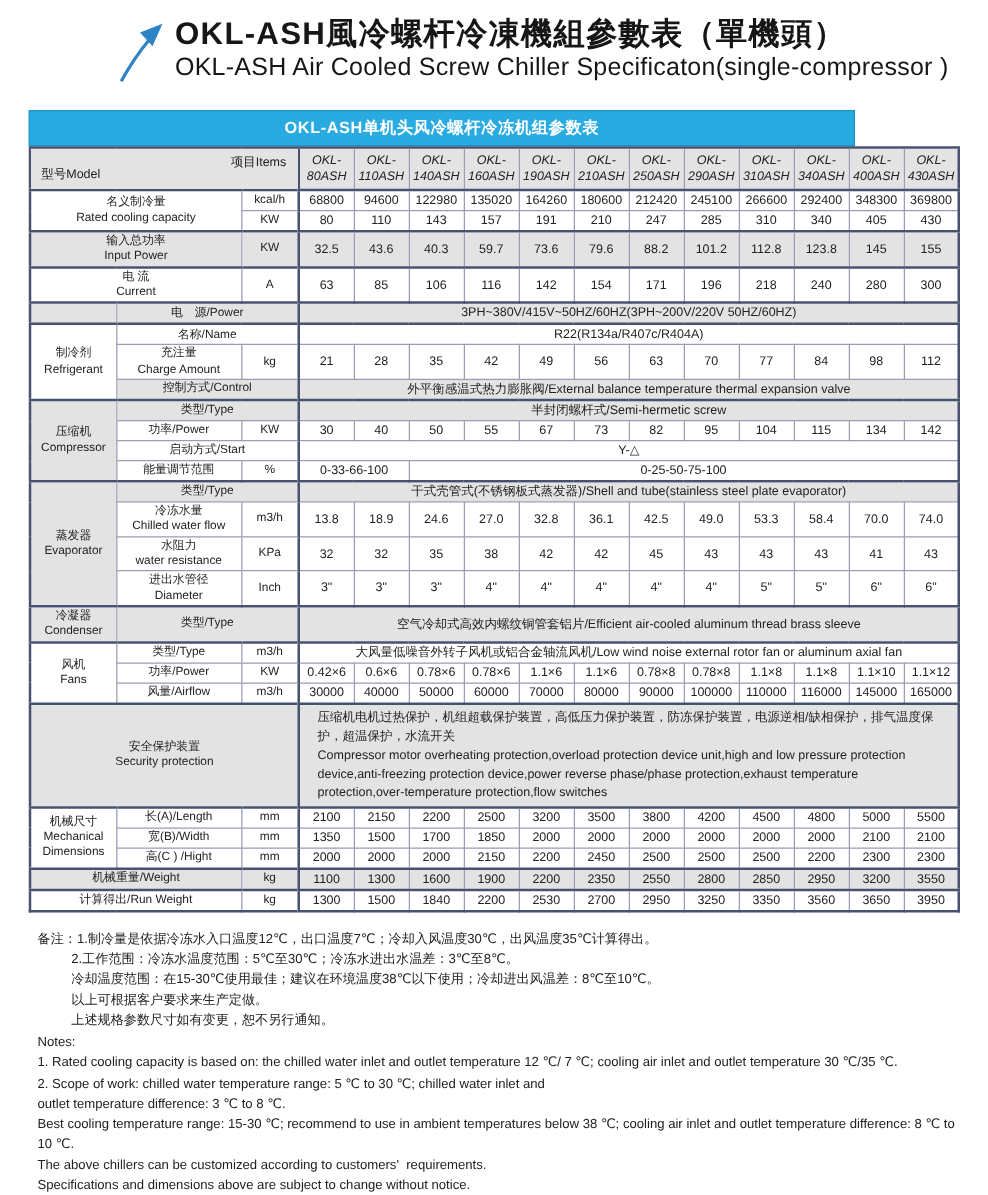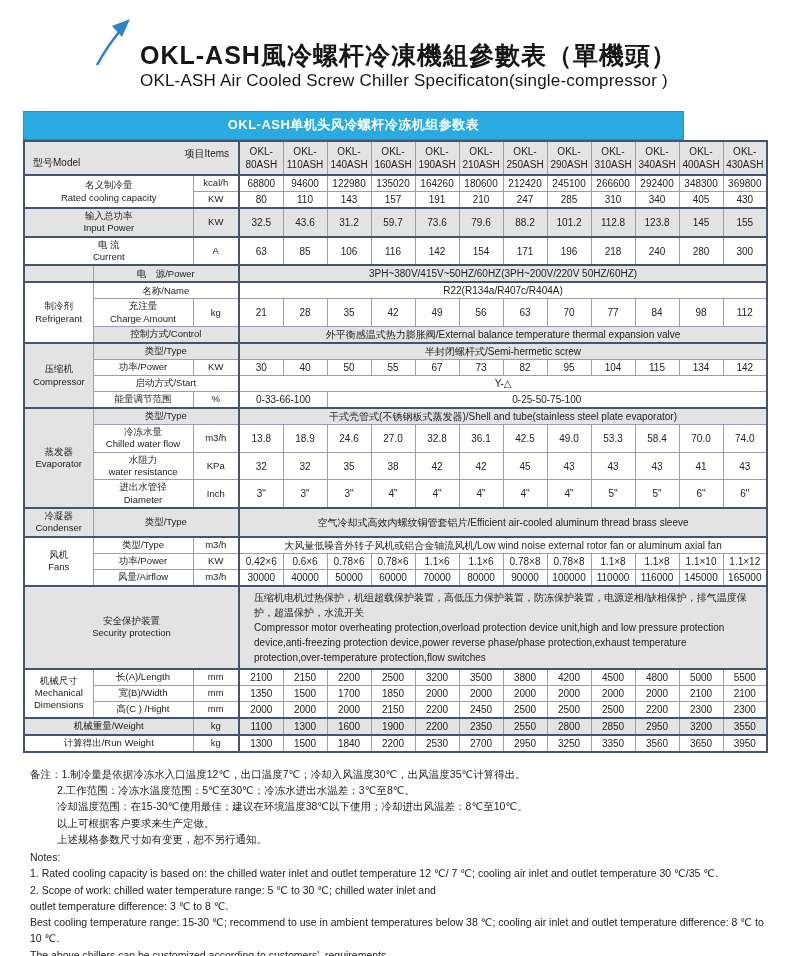--- a/index.html
+++ b/index.html
@@ -5,22 +5,22 @@
   html,body{margin:0;padding:0;}
   body{
     width:790px;height:956px;background:#ffffff;
     font-family:"Liberation Sans","DejaVu Sans",sans-serif;color:#222;
     position:relative;overflow:hidden;
   }
   
   .page-header{display:flex;align-items:flex-start;padding:12px 0 0 92px;}
   .arrow-wrap{width:44px;height:52px;flex:0 0 auto;margin-top:4px;}
   .titles{margin-left:4px;}
-  .title-zh{font-size:25px;font-weight:600;color:#161616;letter-spacing:1px;line-height:1.2;margin-top:28px;}
-  .title-en{font-size:17px;color:#161616;margin-top:1px;letter-spacing:0.2px;}
+  .title-zh{font-size:25px;font-weight:600;color:#161616;letter-spacing:1px;line-height:1.2;}
+  .title-en{font-size:20px;color:#161616;margin-top:1px;letter-spacing:0.2px;}
   
   .banner{
     margin:20px 0 0 23px;width:661px;background:#29abe2;color:#ffffff;
     text-align:center;font-size:13px;font-weight:bold;padding:4px 0 5px 0;
     border:1px solid #1d94c9;box-sizing:border-box;letter-spacing:0.5px;
   }
   
   table.spec{
     margin-left:23px;width:741px;border-collapse:collapse;table-layout:fixed;
     font-size:10px;border:2px solid #46526e;
@@ -28,21 +28,21 @@
   td{
     border:1px solid #9b9bb6;text-align:center;vertical-align:middle;
     padding:1px 2px;white-space:pre-line;line-height:1.3;height:15px;
     overflow:hidden;box-sizing:border-box;
   }
   tr.gray td{background:#e3e3e3;}
   td.group{background:#ffffff;font-size:9.5px;}
   td.graybg{background:#e3e3e3;}
   td.label{font-size:9.5px;}
   td.unit{font-size:9.5px;}
-  td.model{font-size:10px;height:34px;line-height:1.35;}
+  td.model{font-size:10px;height:34px;line-height:1.35;font-style:italic;}
   td.data{font-size:10px;}
   td.span{font-size:10px;}
   td.bigspan{text-align:left;padding:3px 14px;line-height:1.5;font-size:10px;}
   tr.thick td{border-top:2px solid #46526e;}
   td.dv{border-left:2px solid #46526e;}
   td.corner{
     position:relative;height:28px;padding:0;
     background:linear-gradient(to bottom right,
       transparent calc(50% - 0.6px), #9b9bb6 calc(50% - 0.6px),
       #9b9bb6 calc(50% + 0.6px), transparent calc(50% + 0.6px));
@@ -151,21 +151,21 @@
         <td class="data">340</td>
         <td class="data">405</td>
         <td class="data">430</td>
       </tr>
       <tr class="gray thick">
         <td colspan="2" class="label">输入总功率
 Input Power</td>
         <td class="unit">KW</td>
         <td class="data dv">32.5</td>
         <td class="data">43.6</td>
-        <td class="data">31.2</td>
+        <td class="data">40.3</td>
         <td class="data">59.7</td>
         <td class="data">73.6</td>
         <td class="data">79.6</td>
         <td class="data">88.2</td>
         <td class="data">101.2</td>
         <td class="data">112.8</td>
         <td class="data">123.8</td>
         <td class="data">145</td>
         <td class="data">155</td>
       </tr>

